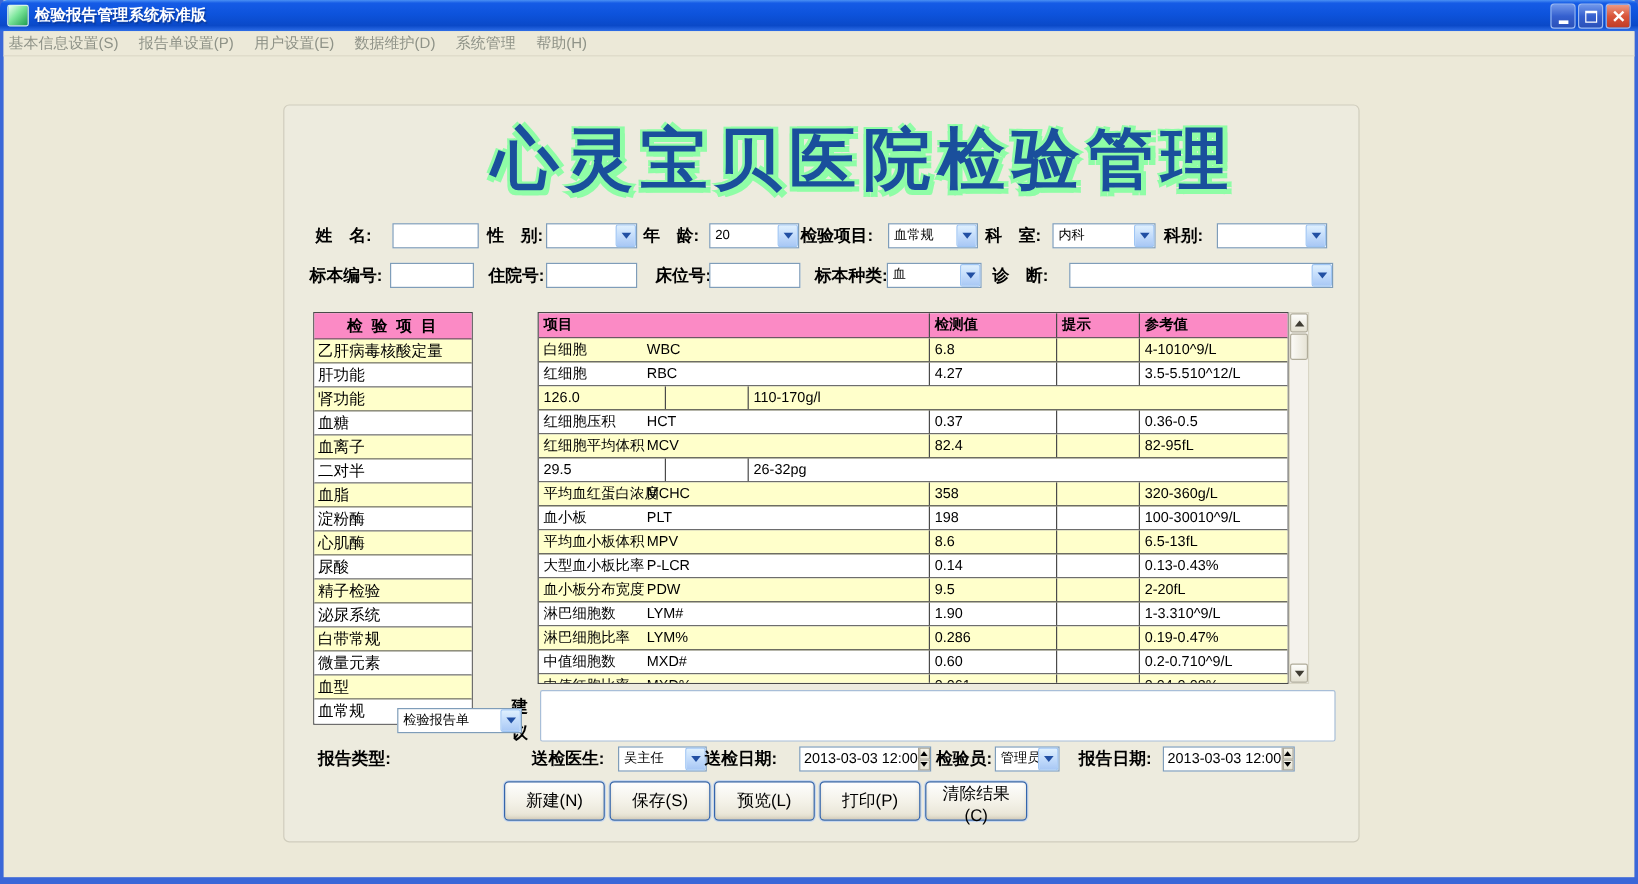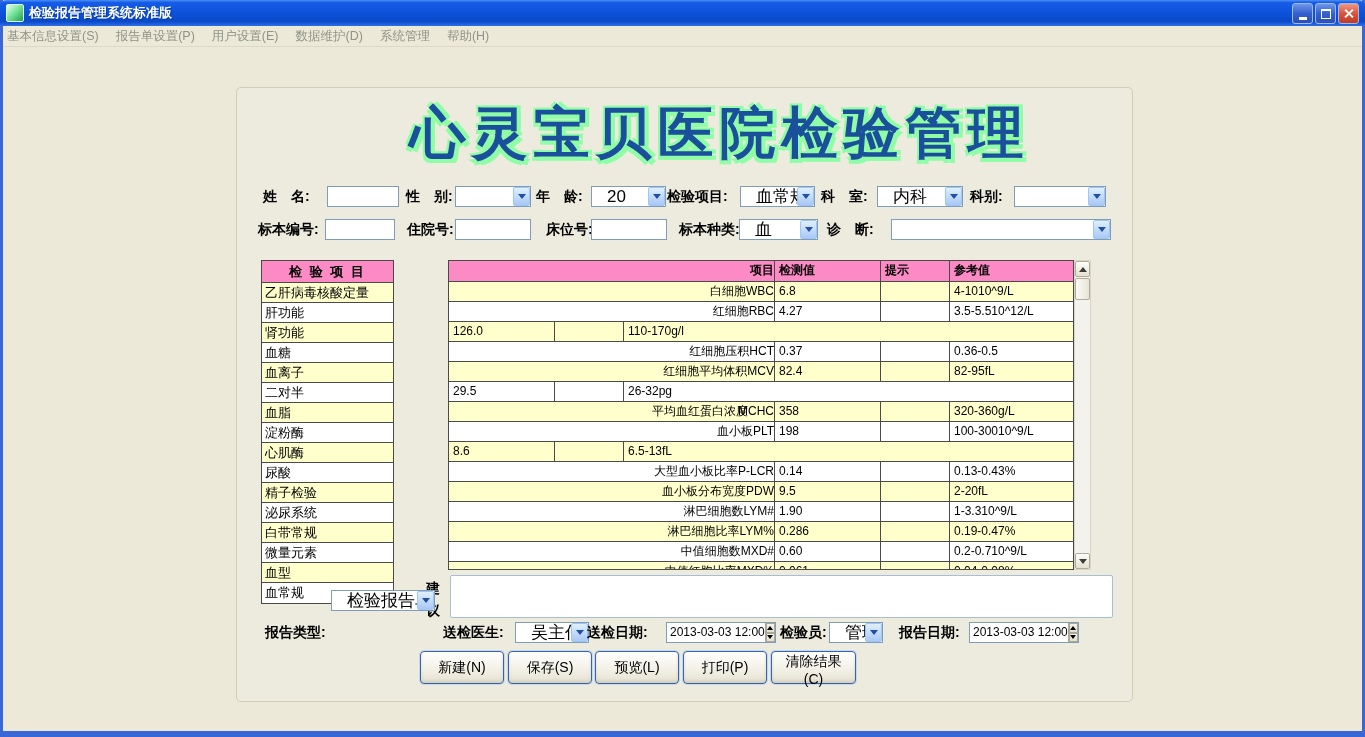--- a/index.html
+++ b/index.html
@@ -31,21 +31,21 @@
   .panel{position:absolute;left:233px;top:87px;width:895px;height:613px;background:#edebde;
     border:1px solid #d0cdbd;border-radius:5px;}
   .page-title{position:absolute;left:233px;top:96px;width:895px;text-align:center;
     font-size:56px;font-weight:bold;letter-spacing:6px;color:#1a4f9c;white-space:nowrap;
     text-shadow:4px 4px 0 #8ffda6,-2px -2px 0 #8ffda6,4px -2px 0 #8ffda6,-2px 4px 0 #8ffda6;margin-left:36px;}
   
   .lbl{position:absolute;font-size:14px;font-weight:600;color:#000;line-height:21px;white-space:nowrap;}
   .txt{position:absolute;height:21px;border:1px solid #7f9db9;background:#fff;box-sizing:border-box;
     font-size:12px;padding:0 3px;font-family:inherit;}
   .combo{position:absolute;height:21px;border:1px solid #7f9db9;background:#fff;box-sizing:border-box;display:flex;}
-  .cval{flex:1;font-size:17px;line-height:19px;padding-left:15px;overflow:hidden;white-space:nowrap;}
+  .cval{flex:1;font-size:11px;line-height:19px;padding-left:4px;overflow:hidden;white-space:nowrap;}
   .cbtn{width:17px;border:1px solid #9ec5f4;border-radius:2px;box-sizing:border-box;
     background:linear-gradient(180deg,#dff0fe 0%,#c3dcfb 50%,#a9c8f5 100%);
     display:flex;align-items:center;justify-content:center;}
   .carr{width:0;height:0;border-left:4px solid transparent;border-right:4px solid transparent;border-top:5px solid #214fa3;}
   .datespin{position:absolute;height:21px;border:1px solid #7f9db9;background:#fff;box-sizing:border-box;display:flex;}
   .dval{flex:1;font-size:12px;line-height:19px;padding-left:3px;white-space:nowrap;}
   .spin{width:13px;display:flex;flex-direction:column;border-left:1px solid #aca899;}
   .sp-up,.sp-down{flex:1;background:linear-gradient(180deg,#f6f4ea,#e3e0d0);border:1px solid #aca899;box-sizing:border-box;
     display:flex;align-items:center;justify-content:center;}
   .sp-up::after{content:"";border-left:3px solid transparent;border-right:3px solid transparent;border-bottom:4px solid #000;}
@@ -58,21 +58,21 @@
     box-sizing:border-box;white-space:nowrap;overflow:hidden;background:#fff;}
   .cat-items > .cat-item:nth-child(odd){background:#ffffcb;}
   .cat-items > .cat-item:last-child{border-bottom:none;}
   
   .rtable{position:absolute;left:445px;top:260px;width:626px;height:310px;border:1px solid #4a4a4a;
     background:#fff;box-sizing:border-box;overflow:hidden;}
   .thead,.trow{display:flex;height:20px;box-sizing:border-box;border-bottom:1px solid #4a4a4a;}
   .thead{height:21px;background:#fb8ac5;font-weight:600;}
   .thead span,.trow span{box-sizing:border-box;border-right:1px solid #4a4a4a;font-size:12px;line-height:19px;
     padding-left:4px;white-space:nowrap;overflow:hidden;}
-  .c-name{width:326px;text-align:right;} .c-val{width:106px;} .c-hint{width:69px;font-family:Liberation Serif, serif;} .c-ref{width:123px;border-right:none !important;}
+  .c-name{width:326px;} .c-val{width:106px;} .c-hint{width:69px;font-family:Liberation Serif, serif;} .c-ref{width:123px;border-right:none !important;}
   .tbody > .trow:nth-child(odd){background:#ffffcb;}
   .iname{display:inline-block;width:86px;font-style:normal;}
   .icode{font-style:normal;}
   
   .vscroll{position:absolute;left:1071px;top:260px;width:17px;height:310px;background:#f4f2ec;
     border:1px solid #d8d5c5;box-sizing:border-box;}
   .sbtn{position:absolute;left:0;width:15px;height:16px;background:linear-gradient(180deg,#fdfdfb,#e4e1d2);
     border:1px solid #b0ac9a;border-radius:2px;box-sizing:border-box;display:flex;align-items:center;justify-content:center;}
   .sbtn.up{top:0;} .sbtn.down{bottom:0;}
   .arr-up{width:0;height:0;border-left:4px solid transparent;border-right:4px solid transparent;border-bottom:5px solid #3f3c33;}
@@ -253,20 +253,21 @@
         <span class="c-hint"></span>
         <span class="c-ref">320-360g/L</span>
       </div>
         <div class="trow">
         <span class="c-name"><i class="iname">血小板</i><i class="icode">PLT</i></span>
         <span class="c-val">198</span>
         <span class="c-hint"></span>
         <span class="c-ref">100-30010^9/L</span>
       </div>
         <div class="trow">
+        <span class="c-name"><i class="iname">平均血小板体积</i><i class="icode">MPV</i></span>
         <span class="c-val">8.6</span>
         <span class="c-hint"></span>
         <span class="c-ref">6.5-13fL</span>
       </div>
         <div class="trow">
         <span class="c-name"><i class="iname">大型血小板比率</i><i class="icode">P-LCR</i></span>
         <span class="c-val">0.14</span>
         <span class="c-hint"></span>
         <span class="c-ref">0.13-0.43%</span>
       </div>

